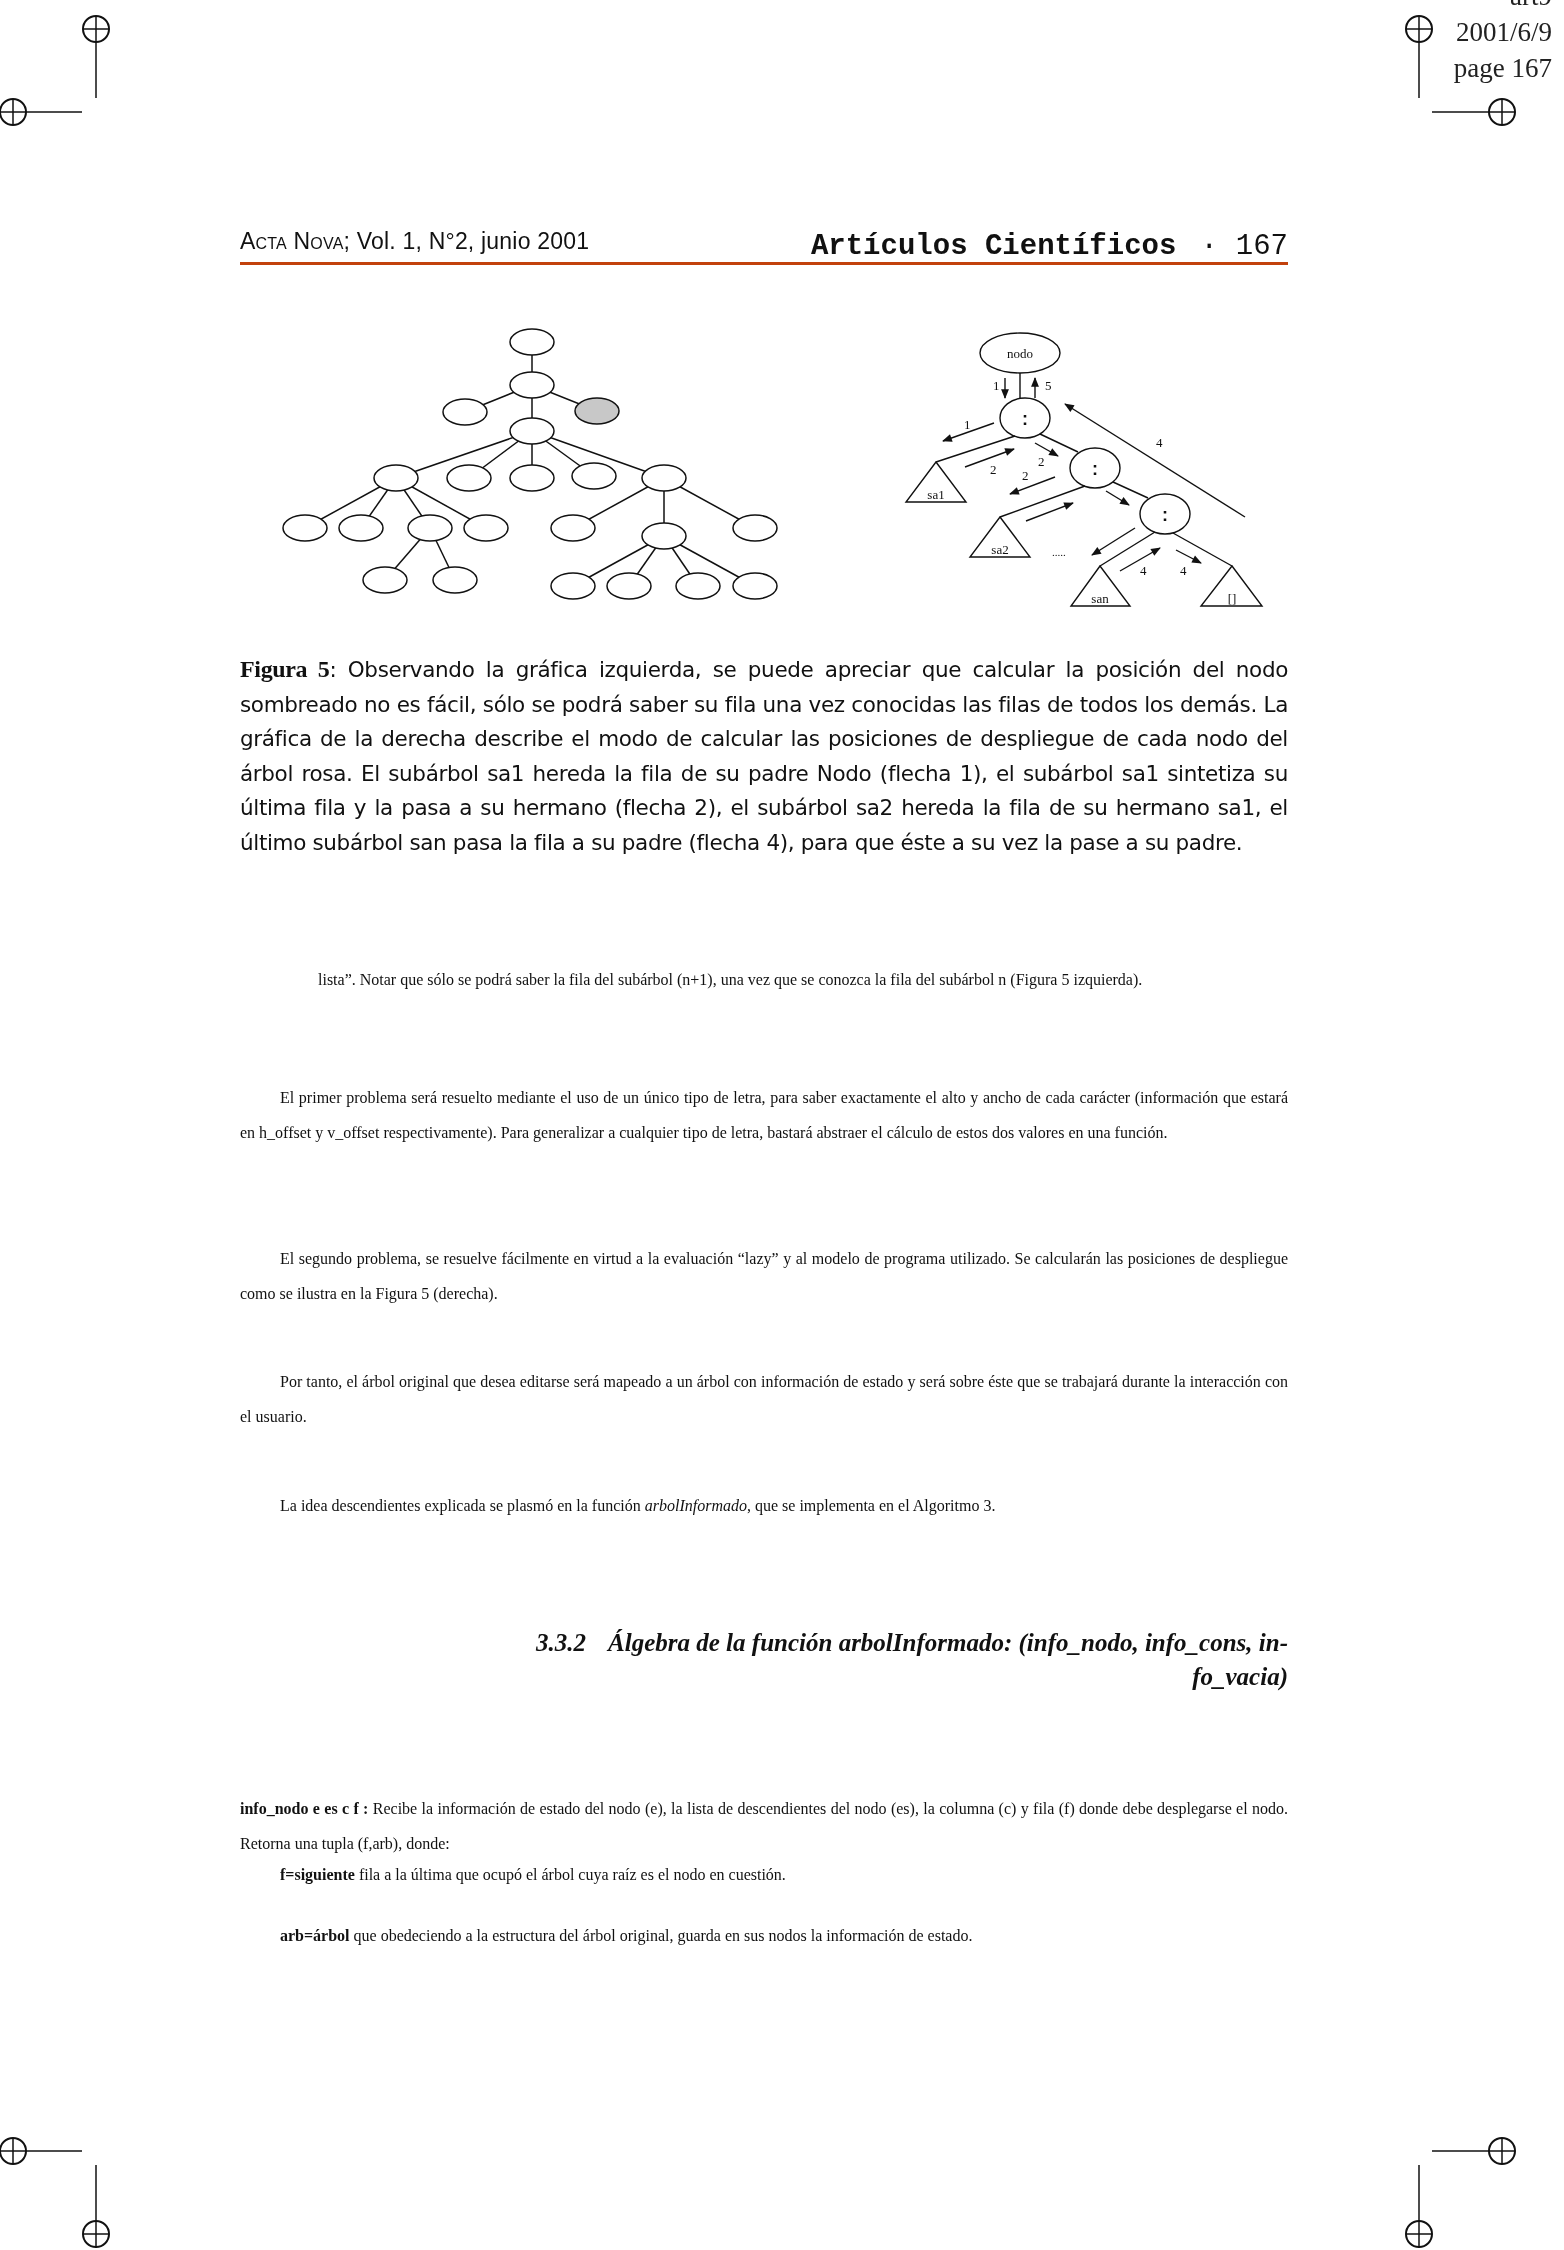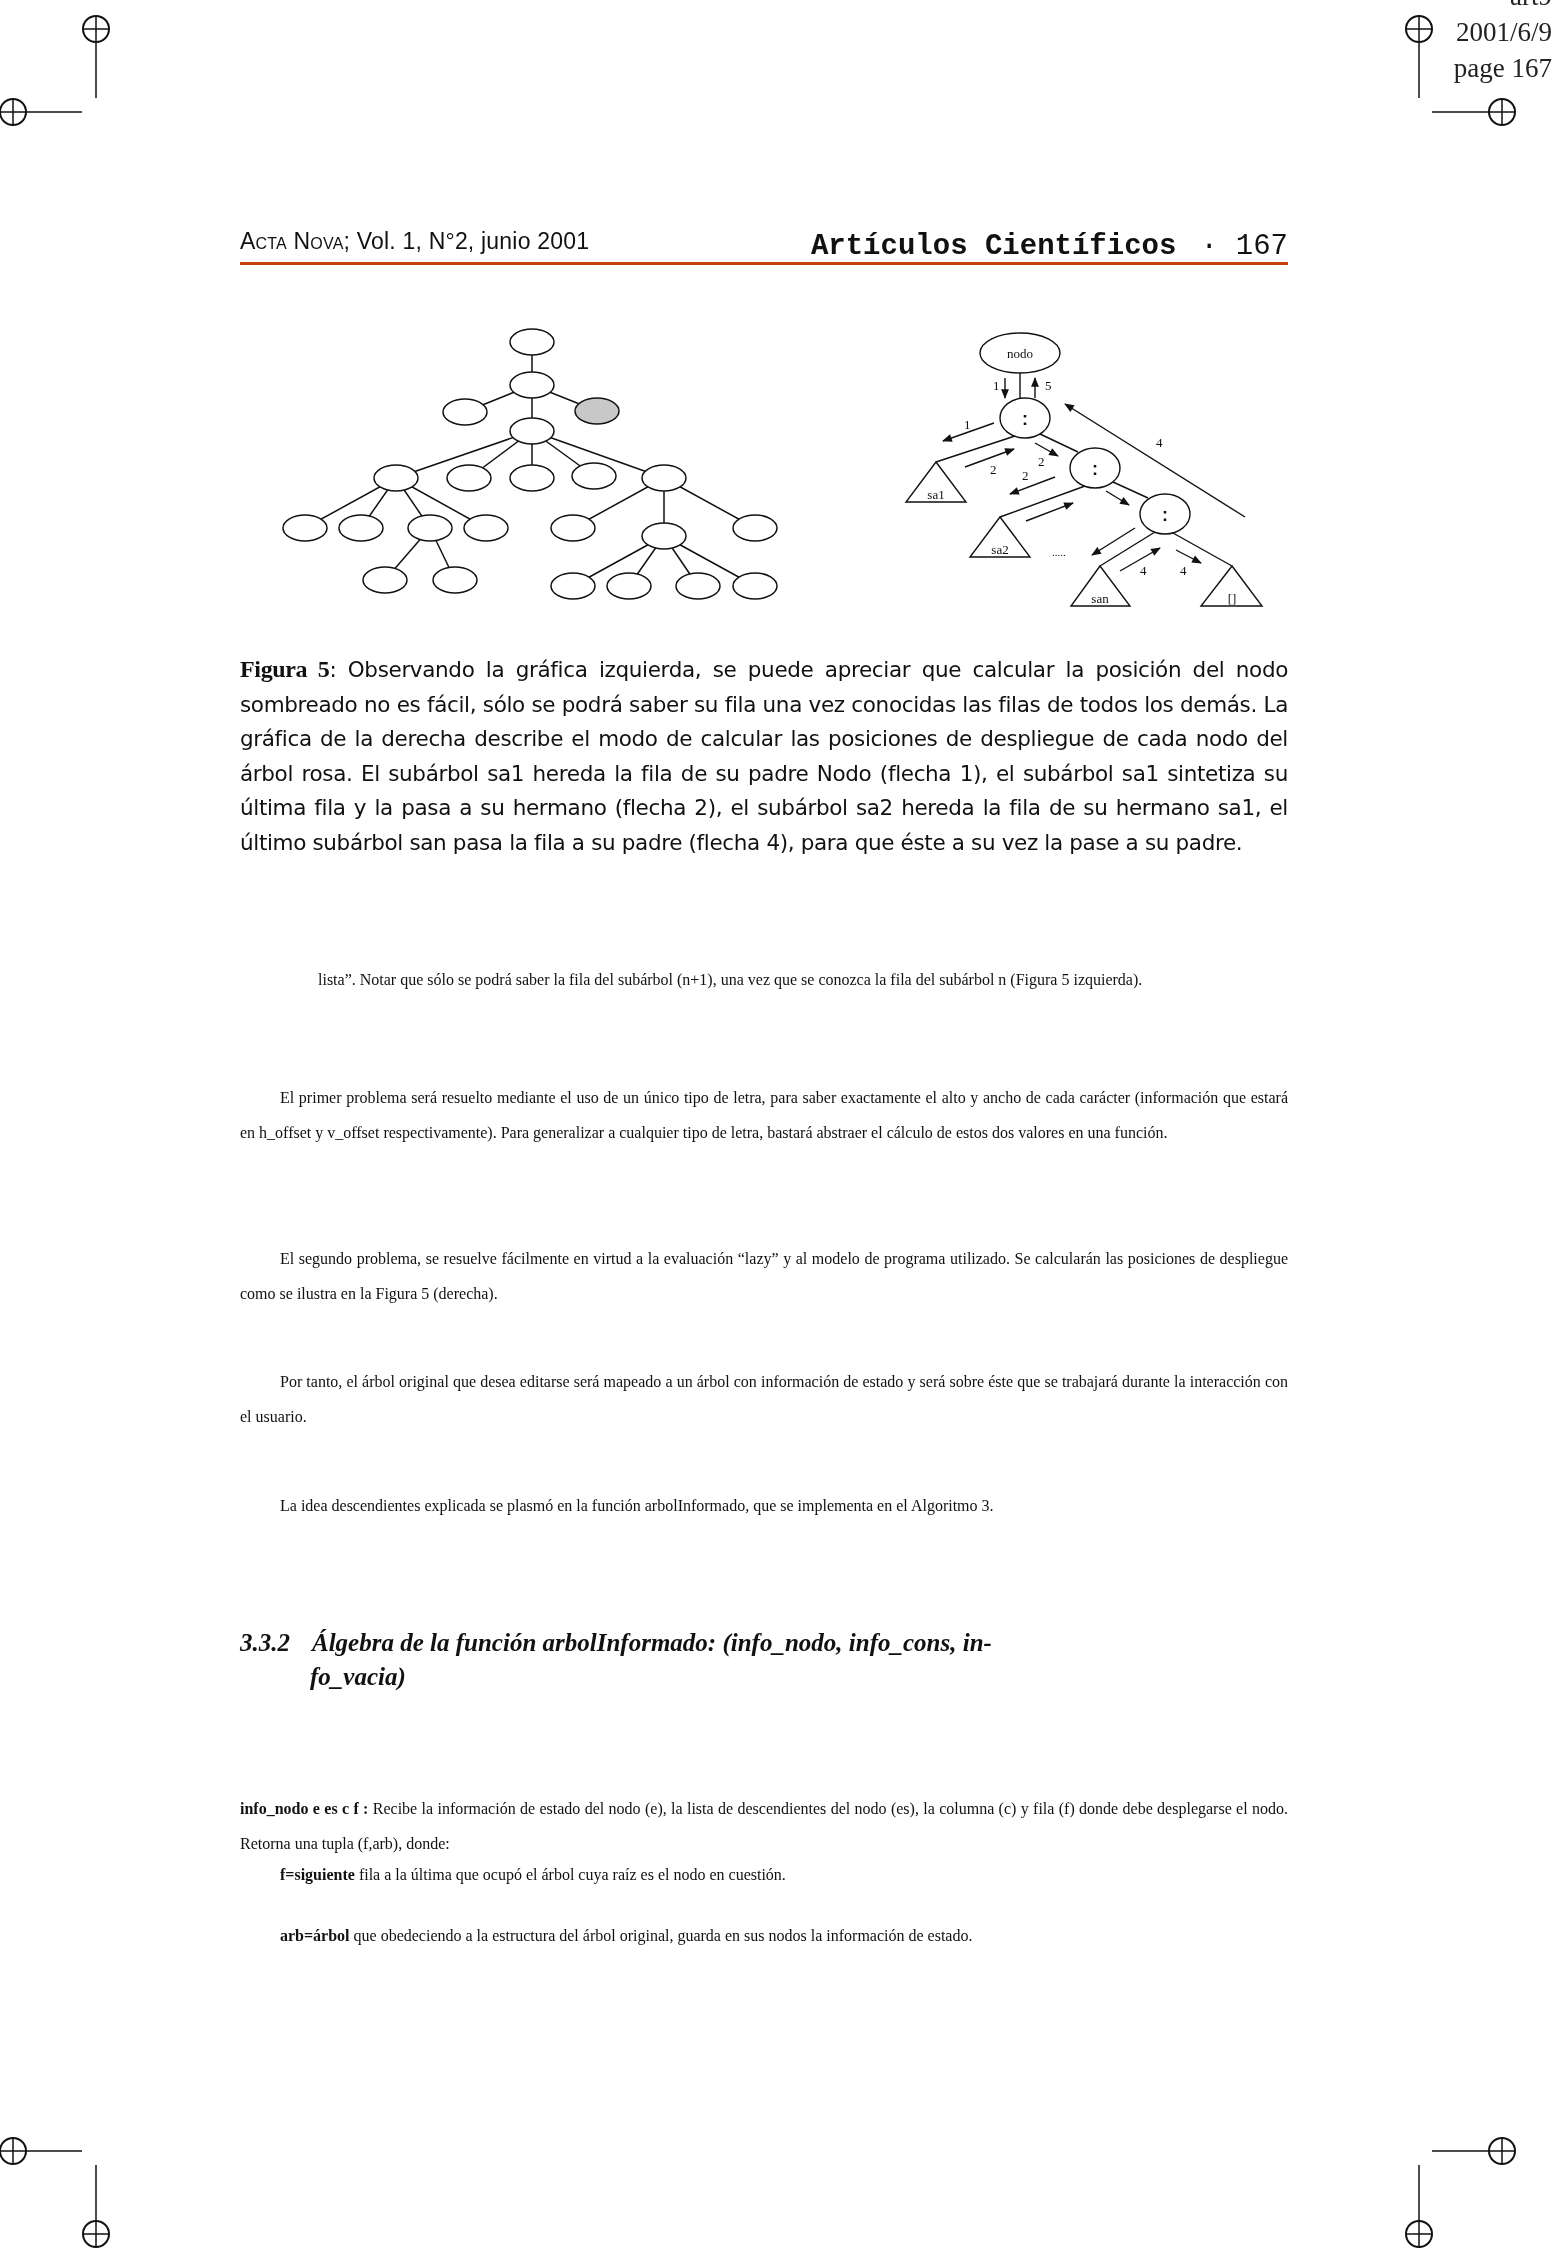--- a/index.html
+++ b/index.html
@@ -25,25 +25,25 @@
 
   
   .caption { position: absolute; left: 240px; top: 652px; width: 1048px; font-family: "DejaVu Sans", sans-serif; font-size: 21.5px; line-height: 34.5px; text-align: justify; letter-spacing: -0.35px; }
   .caption .fig-label { font-family: "Liberation Serif", serif; font-weight: bold; font-size: 24px; }
 
   
   .body-text { font-family: "Liberation Serif", "DejaVu Serif", serif; font-size: 16px; line-height: 35px; text-align: justify; position: absolute; }
   .indent { text-indent: 40px; }
   .quote-block { left: 318px; width: 970px; top: 962px; }
   .para { left: 240px; width: 1048px; }
-  .section-heading { position: absolute; left: 240px; width: 1048px; top: 1626px; font-family: "Liberation Serif", serif; font-style: italic; font-weight: bold; font-size: 25px; line-height: 34px; }
+  .section-heading { position: absolute; left: 240px; width: 1048px; top: 1626px; font-family: "Liberation Serif", serif; font-style: italic; font-weight: bold; font-size: 25px; line-height: 34px; text-align: right; }
   .section-heading .num { margin-right: 22px; }
   .section-heading .cont { padding-left: 70px; }
   .bold { font-weight: bold; }
-  .ital { }
+  .ital { font-style: italic; }
 </style>
 </head>
 <body>
 
 <div class="crop" style="left:0;top:0;">
   <svg width="110" height="130" viewBox="0 0 110 130">
     <circle cx="96" cy="29" r="13" fill="none" stroke="#111" stroke-width="2"></circle>
     <line x1="83" y1="29" x2="109" y2="29" stroke="#111" stroke-width="1.5"></line>
     <line x1="96" y1="16" x2="96" y2="98" stroke="#111" stroke-width="1.5"></line>
     <circle cx="13" cy="112" r="13" fill="none" stroke="#111" stroke-width="2"></circle>

